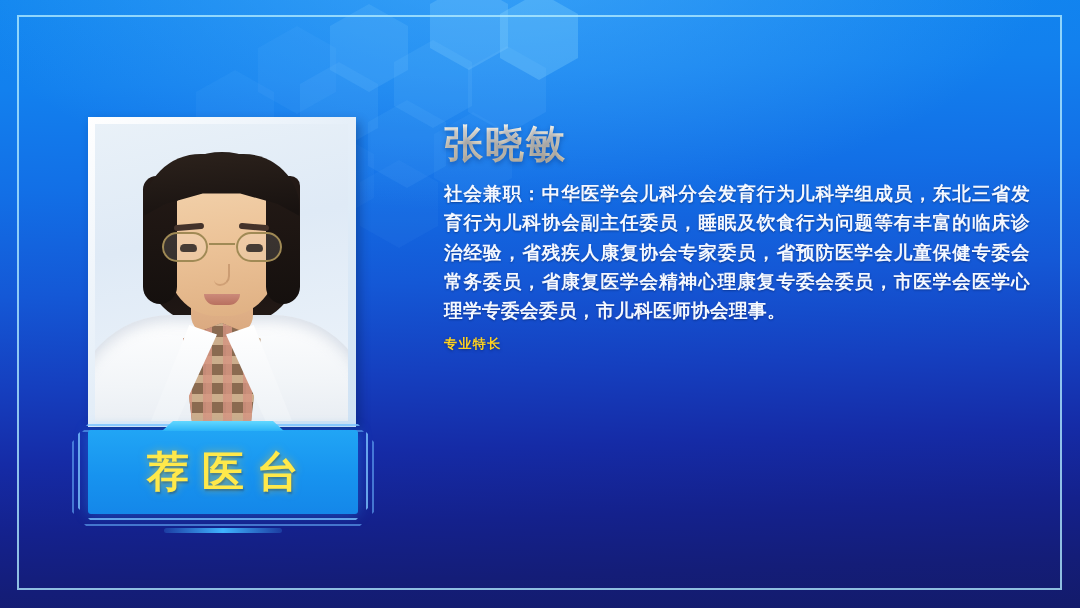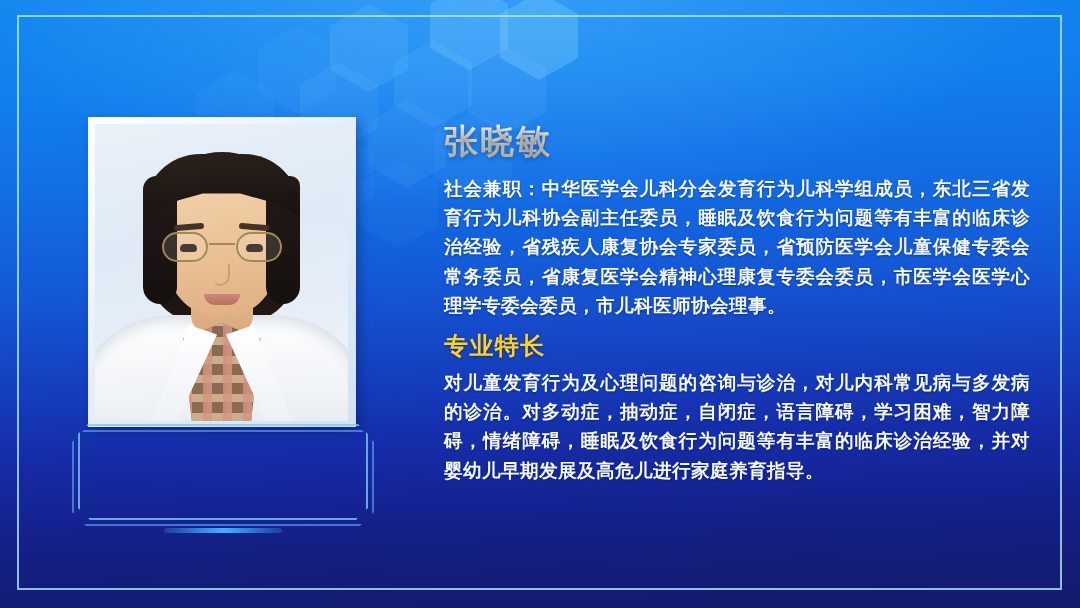--- a/index.html
+++ b/index.html
@@ -316,21 +316,21 @@
   
   .text-col {
     position: absolute;
     left: 444px;
     top: 124px;
     width: 586px;
   }
   .doctor-name {
     font-family: "Liberation Sans", "DejaVu Sans", sans-serif;
     font-weight: bold;
-    font-size: 34px;
+    font-size: 39px;
     line-height: 1.05;
     letter-spacing: 2px;
     background: linear-gradient(180deg, #fffdf3 0%, #efe6cd 48%, #d8cbad 100%);
     -webkit-background-clip: text;
     background-clip: text;
     color: transparent;
     text-shadow: 0 2px 5px rgba(5,25,80,0.35);
     margin-bottom: 14px;
   }
   .doctor-title {
@@ -348,21 +348,21 @@
     font-size: 18.6px;
     line-height: 1.58;
     color: #f4f8ff;
     letter-spacing: 0.4px;
     text-shadow: 0 1px 2px rgba(0,20,70,0.45);
     text-align: justify;
   }
   .section-head {
     font-family: "Liberation Sans", "DejaVu Sans", sans-serif;
     font-weight: bold;
-    font-size: 24px;
+    font-size: 13px;
     letter-spacing: 1.4px;
     color: #ffd21f;
     text-shadow: 0 1px 3px rgba(0,20,70,0.5);
     margin: 9px 0 6px 0;
   }
 </style>
 </head>
 <body>
 
 <div class="stage">
@@ -410,23 +410,26 @@
         </div>
         <div class="p-nose"></div>
         <div class="p-mouth"></div>
       </div>
     </div>
   </div>
 
   <div class="nameplate-zone">
     <div class="np-bracket np-b2"></div>
     <div class="np-bracket np-b1"></div>
+    <div class="np-panel">
+      <div class="np-notch"></div>
+      <div class="np-text">荐医台</div>
+    </div>
     <div class="np-underline"></div>
   </div>
 
   <div class="text-col">
     <div class="doctor-name">张晓敏</div>
     <div class="body-text">社会兼职：中华医学会儿科分会发育行为儿科学组成员，东北三省发育行为儿科协会副主任委员，睡眠及饮食行为问题等有丰富的临床诊治经验，省残疾人康复协会专家委员，省预防医学会儿童保健专委会常务委员，省康复医学会精神心理康复专委会委员，市医学会医学心理学专委会委员，市儿科医师协会理事。</div>
     <div class="section-head">专业特长</div>
-    <div class="body-text">对儿童发育行为及心理问题的咨询与诊治，对儿内科常见病与多发病的诊治。对多动症，抽动症，自闭症，语言障碍，学习困难，智力障碍，情绪障碍，睡眠及饮食行为问题等有丰富的临床诊治经验，并对婴幼儿早期发展及高危儿进行家庭养育指导。</div>
   </div>
 
 </div>
 
 </body></html>

